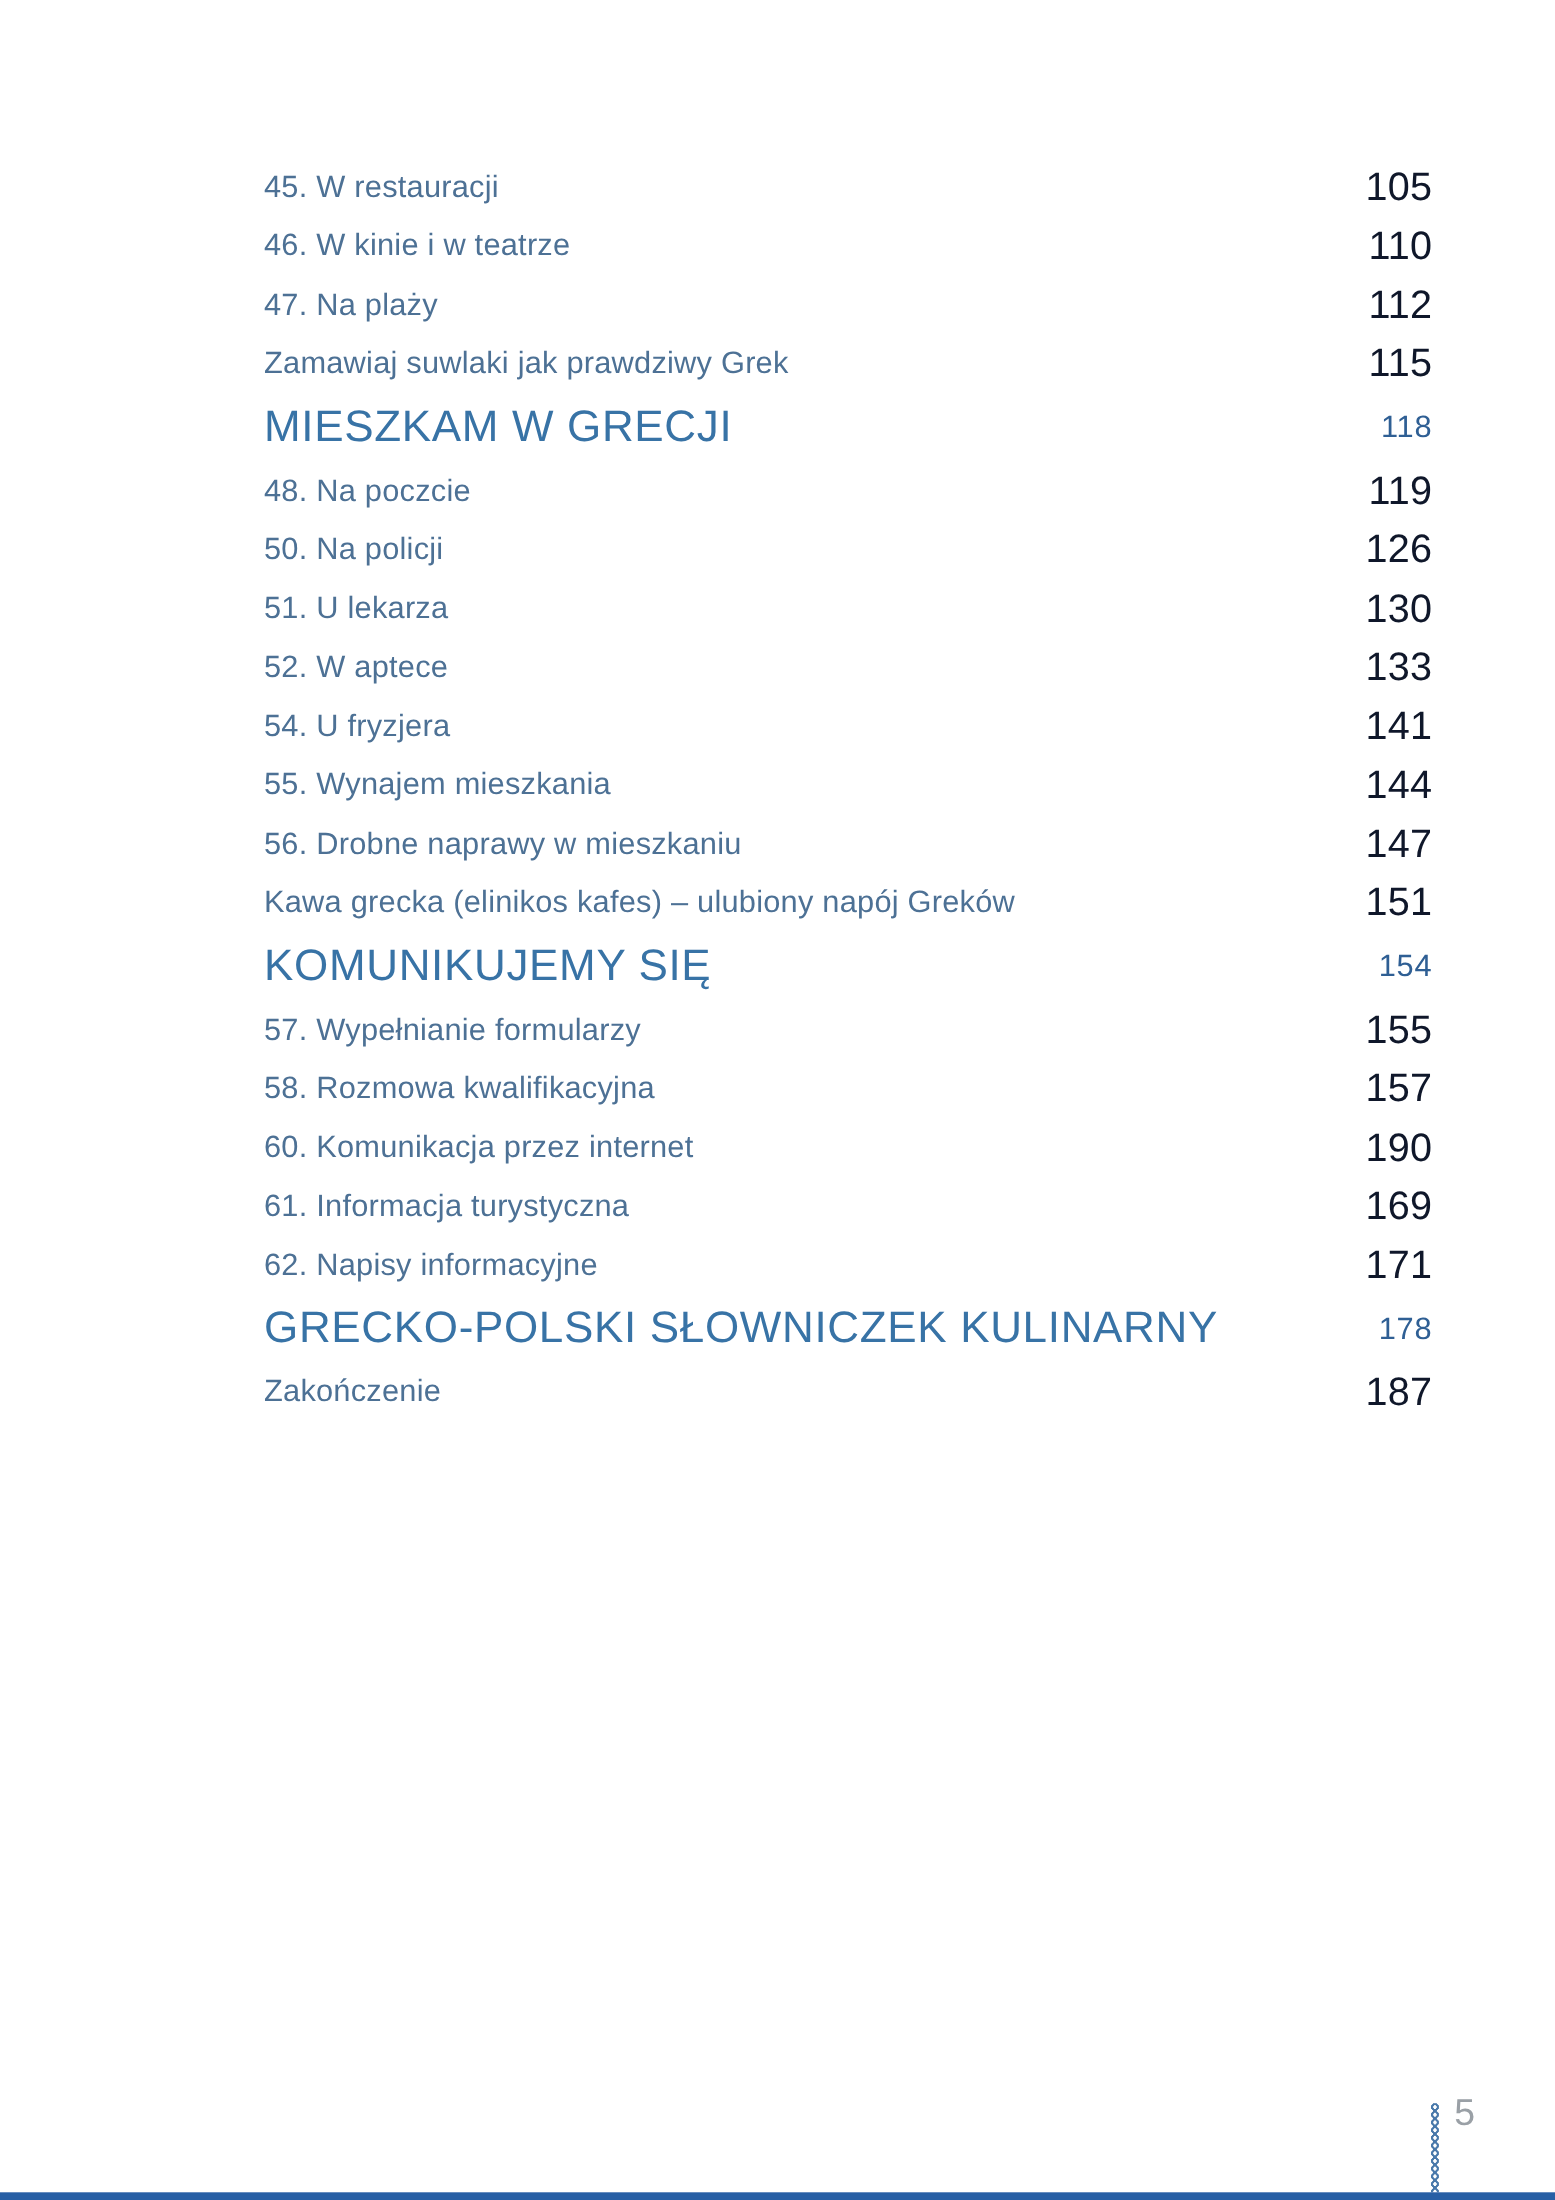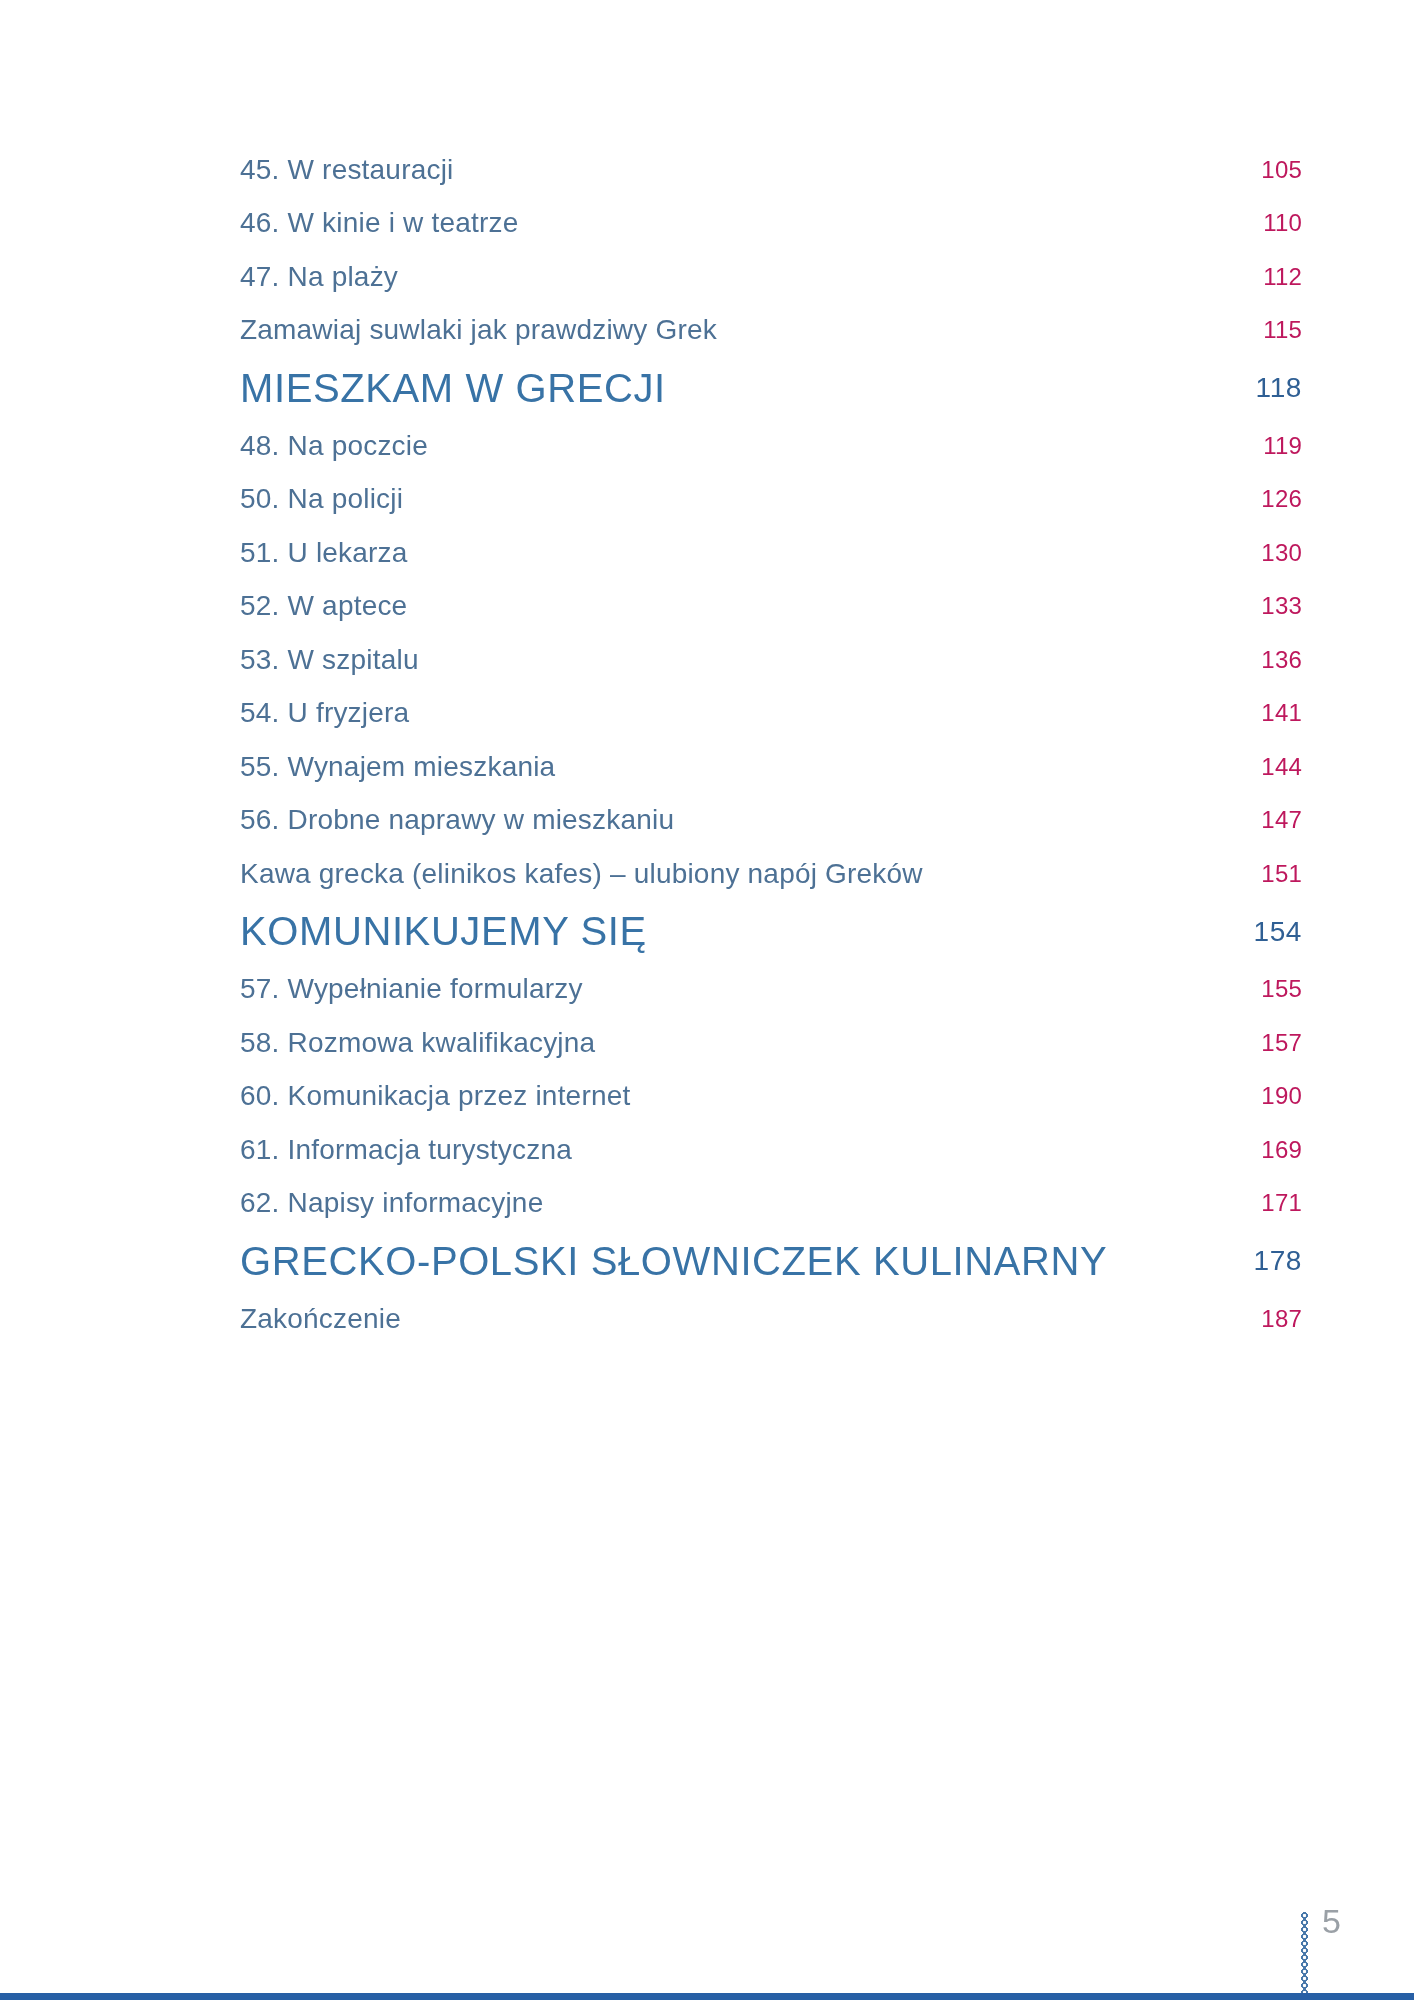--- a/index.html
+++ b/index.html
@@ -31,22 +31,22 @@
     align-items: center;
     justify-content: space-between;
   }
   .row.item {
     height: 53.5px;
     color: #4d7195;
     font-size: 28px;
     letter-spacing: 0.2px;
   }
   .row.item .pagenum {
-    font-size: 24px;
-    color: #be185d;
+    font-size: 36px;
+    color: #0f172a;
   }
   .row.section {
     height: 62px;
     color: #3873a6;
     font-size: 40px;
     letter-spacing: 0.6px;
   }
   .row.section .pagenum {
     font-size: 28px;
     color: #2f5f94;
@@ -121,24 +121,20 @@
       </div>
       <div class="row item">
         <span class="label">51. U lekarza</span>
         <span class="pagenum">130</span>
       </div>
       <div class="row item">
         <span class="label">52. W aptece</span>
         <span class="pagenum">133</span>
       </div>
       <div class="row item">
-        <span class="label">53. W szpitalu</span>
-        <span class="pagenum">136</span>
-      </div>
-      <div class="row item">
         <span class="label">54. U fryzjera</span>
         <span class="pagenum">141</span>
       </div>
       <div class="row item">
         <span class="label">55. Wynajem mieszkania</span>
         <span class="pagenum">144</span>
       </div>
       <div class="row item">
         <span class="label">56. Drobne naprawy w mieszkaniu</span>
         <span class="pagenum">147</span>

